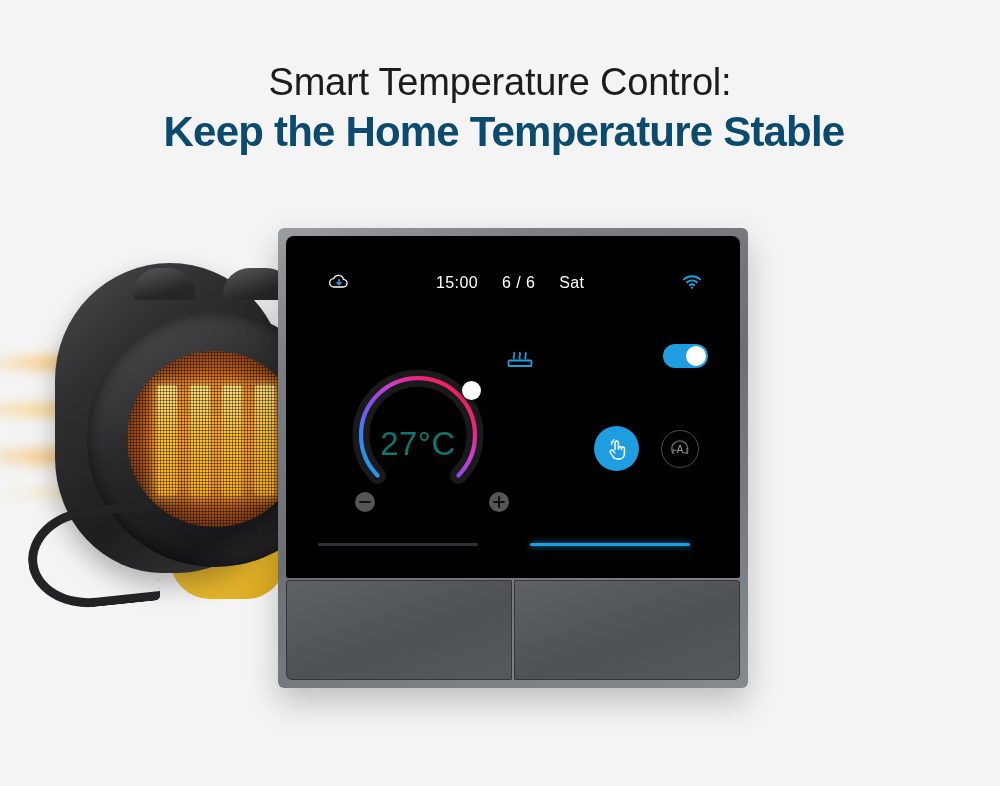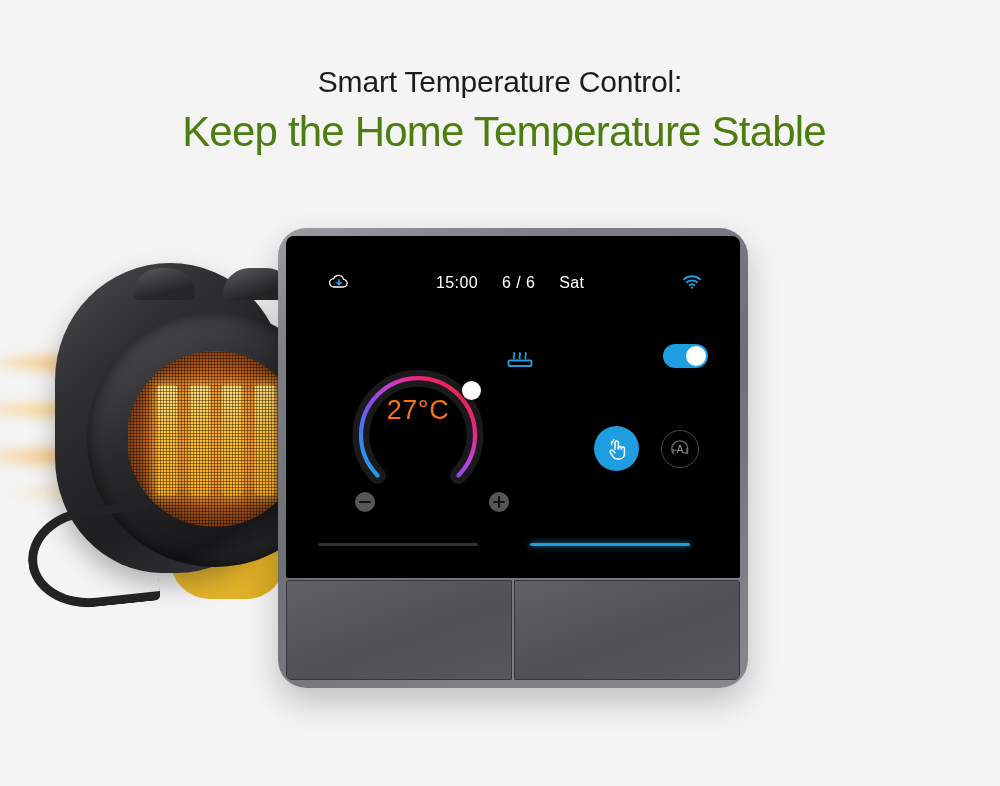--- a/index.html
+++ b/index.html
@@ -16,32 +16,32 @@
   
   .headline {
     position: absolute;
     top: 62px;
     left: 0;
     width: 1000px;
     text-align: center;
     color: #111;
   }
   .headline-line1 {
-    font-size: 30px;
+    font-size: 38px;
     font-weight: 400;
     letter-spacing: -0.2px;
     line-height: 40px;
     color: #1c1c1c;
   }
   .headline-line2 {
     font-size: 42px;
-    font-weight: 400;
+    font-weight: 700;
     letter-spacing: -0.8px;
     line-height: 56px;
-    color: #4d7c0f;
+    color: #0c4a6e;
     margin-top: 2px;
     margin-left: 8px;
   }
 
   
   .heater-scene {
     position: absolute;
     left: 0px;
     top: 245px;
     width: 330px;
@@ -156,21 +156,21 @@
     z-index: -1;
   }
 
   
   .device {
     position: absolute;
     left: 278px;
     top: 228px;
     width: 470px;
     height: 460px;
-    border-radius: 28px;
+    border-radius: 6px;
     padding: 8px;
     background: linear-gradient(155deg, #9b9ea1 0%, #7d8084 18%, #6c6f73 50%, #86898d 100%);
     box-shadow: 0 14px 32px rgba(0,0,0,.22);
   }
 
   .screen {
     position: absolute;
     left: 8px;
     top: 8px;
     width: 454px;
@@ -228,25 +228,25 @@
   .dial {
     position: absolute;
     left: 58px;
     top: 115px;
     width: 148px;
     height: 148px;
   }
   .dial-value {
     position: absolute;
     left: 0;
-    top: 44px;
+    top: 74px;
     width: 148px;
     text-align: center;
-    color: #f97316;
-    font-size: 27px;
+    color: #0f766e;
+    font-size: 33px;
     letter-spacing: .5px;
   }
   .dial-knob {
     position: absolute;
     left: 118px;
     top: 30px;
     width: 19px;
     height: 19px;
     border-radius: 50%;
     background: #fff;

